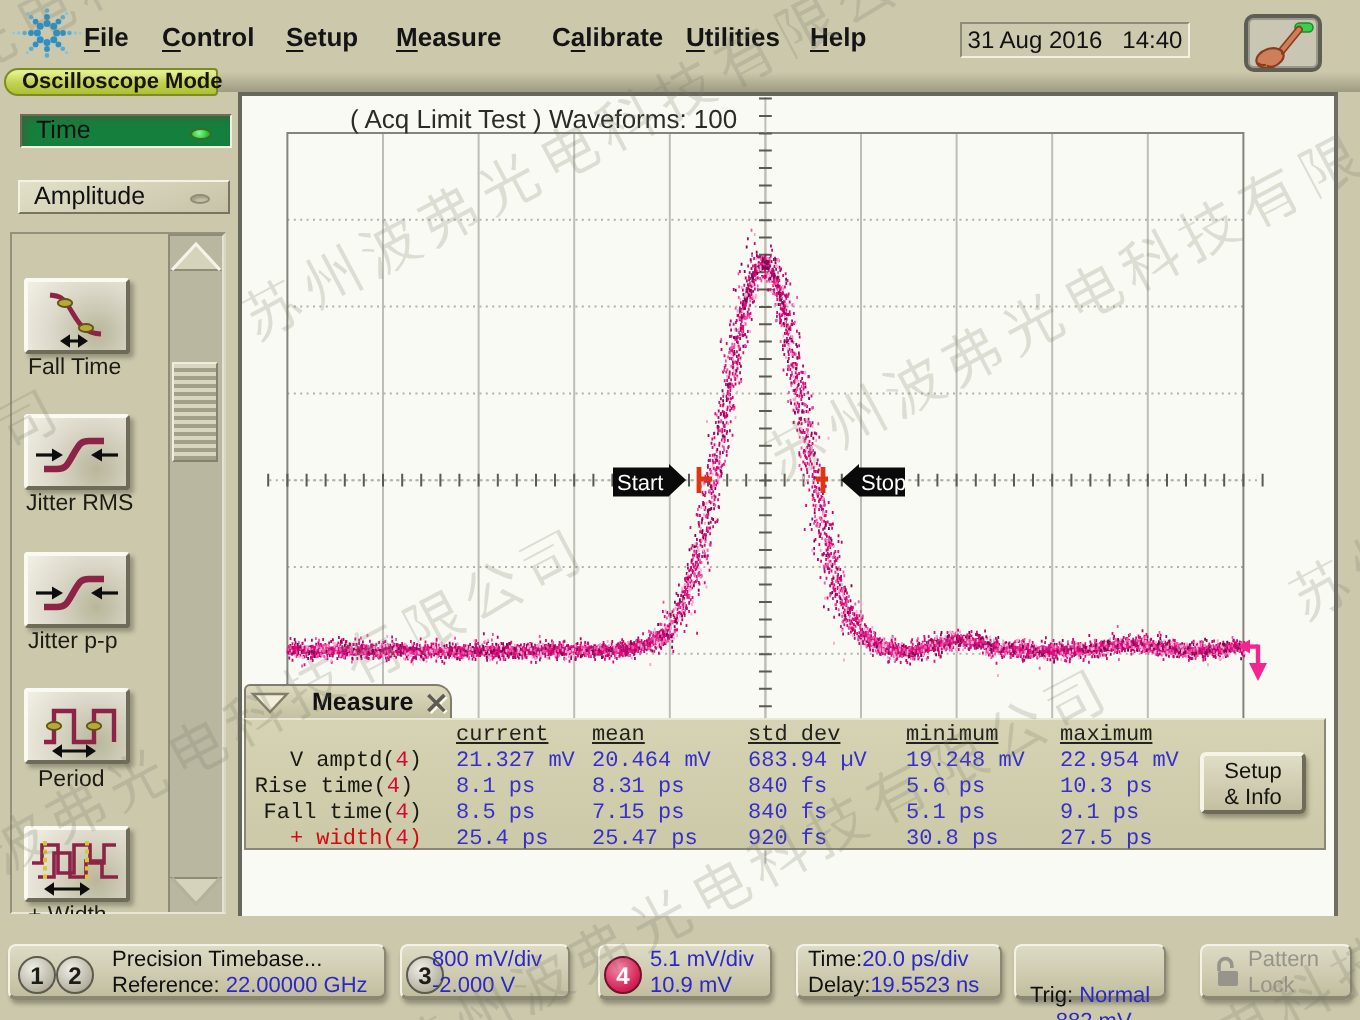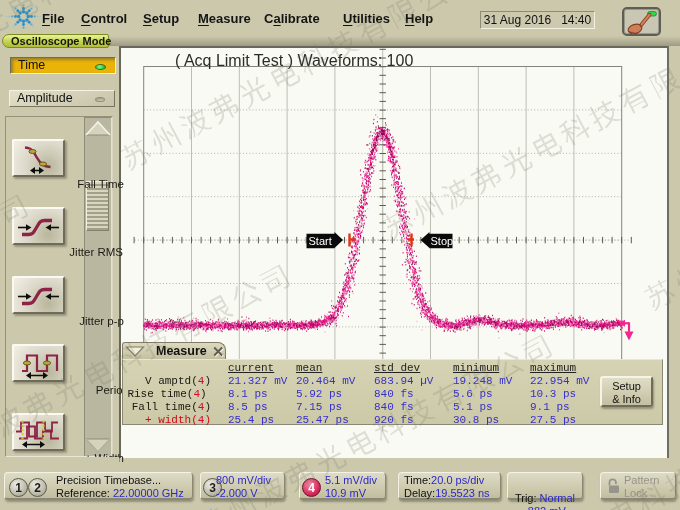--- a/index.html
+++ b/index.html
@@ -13,43 +13,43 @@
   border-bottom:1px solid #f2f0e2; border-right:1px solid #f2f0e2;
   background:#ccc9ae; font-size:12px; color:#111; text-align:center; line-height:17px; }
 .handbtn { position:absolute; left:622px; top:7px; width:39px; height:29px;
   background:#c9c6b4; border:2px solid #5f5e54; border-radius:5px; box-shadow:inset 0 0 0 1px #9a988a; }
 
 #display { position:absolute; left:119px; top:46px; width:550px; height:412px;
   background:#f9faf3; border-left:2px solid #68675c; border-top:2px solid #68675c; border-right:2px solid #6f6e62; }
 #plot { position:absolute; left:119px; top:46px; }
 .gd { stroke:#b2b2aa; stroke-width:1; stroke-dasharray:1 2.2; fill:none; }
 .gv { stroke:#bebeb6; stroke-width:1; fill:none; }
-#acq { position:absolute; left:175px; top:52px; font-size:16px; color:#2b2b28; }
+#acq { position:absolute; left:175px; top:52px; font-size:13px; color:#2b2b28; }
 
 .oscmode { position:absolute; left:2px; top:34px; width:107px; height:14px; border-radius:7px 2px 2px 7px;
   background:linear-gradient(#e2ef90 10%, #c2d150 55%, #aebf36); border:1px solid #7d8c1e;
   font-size:11px; font-weight:bold; color:#15150a; line-height:12.5px; padding-left:8px; white-space:nowrap; }
 .lbtn { position:absolute; font-size:12.5px; color:#101010; line-height:15px; }
 .raised { background:linear-gradient(160deg, #e3e0c9, #c6c3a8);
   border-top:1.5px solid #f4f2e2; border-left:1.5px solid #f4f2e2;
   border-bottom:1.5px solid #77755f; border-right:1.5px solid #77755f; }
-.pressed { background:#eab308;
+.pressed { background:#15803d;
   border-top:1.5px solid #6f6d59; border-left:1.5px solid #6f6d59;
   border-bottom:1.5px solid #f4f2e2; border-right:1.5px solid #f4f2e2;
   box-shadow:inset 2px 2px 3px rgba(82,80,62,.5); }
 .led { position:absolute; right:9px; top:5.5px; width:11px; height:6px; border-radius:50%; }
 .ledon { background:radial-gradient(circle at 40% 35%, #8cf59a, #2bd13e 60%, #13a02a); border:1px solid #43691f; }
 .ledoff { background:#c2bfa3; border:1px solid #8e8b76; box-shadow:inset 1px 1px 1px #a3a089; }
 .sidebox { position:absolute; left:5px; top:116px; width:108px; height:341px;
   border:1px solid #94917c; border-bottom-color:#e8e6d6; border-right-color:#d8d5c2; }
 .ibtn { position:absolute; left:12px; width:53px; height:38px; border-radius:2px;
   background:radial-gradient(circle at 70% 75%, #b9b69b, #dddacc 55%, #f2f0e4);
   border-top:2px solid #fbfaf2; border-left:2px solid #fbfaf2;
   border-bottom:2px solid #6e6c58; border-right:2px solid #6e6c58; box-shadow:2px 2px 2px rgba(90,88,70,.45); }
-.ilbl { position:absolute; font-size:11.5px; color:#1c1c14; width:110px; left:0; text-align:right; }
+.ilbl { position:absolute; font-size:11.5px; color:#1c1c14; width:110px; left:0; text-align:left; }
 
 .sbtrack { position:absolute; left:84px; top:117px; width:28px; height:339px; background:#bab7a0;
   border-left:1px solid #8e8b76; border-top:1px solid #8e8b76; border-right:1px solid #e4e2d2; }
 .sbthumb { position:absolute; left:86px; top:181px; width:23px; height:50px;
   background:repeating-linear-gradient(#d9d6c0 0 2px, #a3a08a 2px 4px);
   border:1px solid #84816c; border-top-color:#efedde; border-left-color:#efedde; }
 
 #mtab { position:absolute; left:122px; top:342px; width:104px; height:17px;
   background:linear-gradient(#dcd9bd,#c4c1a2); border:1px solid #807e6a; border-bottom:none; border-radius:3px 8px 0 0; }
 #mtab b { position:absolute; left:33px; top:1px; font-size:12.5px; color:#111; }
@@ -156,21 +156,21 @@
     <circle cx="21.9" cy="16.9" r="1.75" fill="#2e8fc6"></circle>
     <circle cx="24.2" cy="19.2" r="1.45" fill="#2e8fc6"></circle>
     <circle cx="26.4" cy="21.4" r="1.15" fill="#5baad2"></circle>
     <circle cx="28.3" cy="23.3" r="0.85" fill="#8cc3de"></circle>
   </svg>
 
 <div class="menu" style="left:42px"><u>F</u>ile</div>
 <div class="menu" style="left:81px"><u>C</u>ontrol</div>
 <div class="menu" style="left:143px"><u>S</u>etup</div>
 <div class="menu" style="left:198px"><u>M</u>easure</div>
-<div class="menu" style="left:264px">C<u>a</u>librate</div>
+<div class="menu" style="left:276px">C<u>a</u>librate</div>
 <div class="menu" style="left:343px"><u>U</u>tilities</div>
 <div class="menu" style="left:405px"><u>H</u>elp</div>
 <div class="datebox">31 Aug 2016&nbsp;&nbsp;&nbsp;14:40</div>
 <div class="handbtn">
 <svg width="35" height="25" viewBox="0 0 35 25">
 <rect x="23.5" y="2.5" width="9" height="4.5" rx="2.2" fill="#35d24a" stroke="#1f8a2c" stroke-width="0.8"></rect>
 <path d="M13.5 20.5 L25.5 5.8" stroke="#8a3c20" stroke-width="3.8" stroke-linecap="round"></path>
 <path d="M13.5 20.5 L25.5 5.8" stroke="#cd7f5a" stroke-width="2.2" stroke-linecap="round"></path>
 <ellipse cx="11" cy="20" rx="7" ry="4.6" fill="#cd7f5a" stroke="#8a3c20" stroke-width="1.1" transform="rotate(-18 11 20)"></ellipse>
 <path d="M5 22.5 q2 1.5 4 .8 M9.5 23.8 q2 1 3.8 .4" stroke="#8a3c20" stroke-width="1" fill="none"></path>
@@ -252,21 +252,21 @@
 <div class="mh" style="left:330px;top:2px">minimum</div>
 <div class="mh" style="left:407px;top:2px">maximum</div>
 <div class="ml" style="left:0;width:88px;text-align:right;top:15px">V amptd(<span class="r4">4</span>)</div>
 <div class="mv" style="left:105px;top:15px">21.327 mV</div>
 <div class="mv" style="left:173px;top:15px">20.464 mV</div>
 <div class="mv" style="left:251px;top:15px">683.94 µV</div>
 <div class="mv" style="left:330px;top:15px">19.248 mV</div>
 <div class="mv" style="left:407px;top:15px">22.954 mV</div>
 <div class="ml" style="left:0;width:88px;text-align:center;top:28px">Rise time(<span class="r4">4</span>)</div>
 <div class="mv" style="left:105px;top:28px">8.1 ps</div>
-<div class="mv" style="left:173px;top:28px">5.92 ps</div>
+<div class="mv" style="left:173px;top:28px">8.31 ps</div>
 <div class="mv" style="left:251px;top:28px">840 fs</div>
 <div class="mv" style="left:330px;top:28px">5.6 ps</div>
 <div class="mv" style="left:407px;top:28px">10.3 ps</div>
 <div class="ml" style="left:0;width:88px;text-align:right;top:41px">Fall time(<span class="r4">4</span>)</div>
 <div class="mv" style="left:105px;top:41px">8.5 ps</div>
 <div class="mv" style="left:173px;top:41px">7.15 ps</div>
 <div class="mv" style="left:251px;top:41px">840 fs</div>
 <div class="mv" style="left:330px;top:41px">5.1 ps</div>
 <div class="mv" style="left:407px;top:41px">9.1 ps</div>
 <div class="mlr" style="left:0;width:88px;text-align:right;top:54px">+ width(<span class="r4">4</span>)</div>

